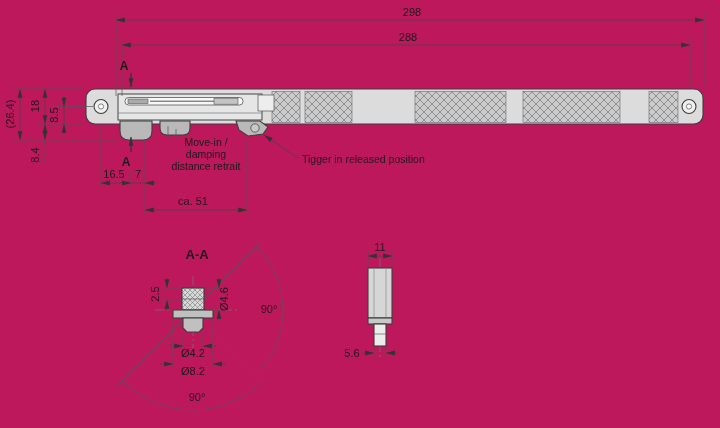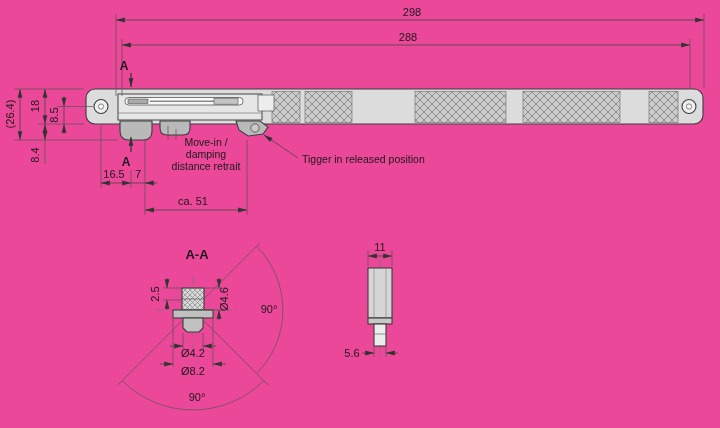--- a/index.html
+++ b/index.html
@@ -1,16 +1,16 @@
 <!DOCTYPE html>
 <html><head>
 <meta charset="utf-8">
 <style>
   html,body{margin:0;padding:0;background:#ffffff;}
-  .canvas{position:relative;width:720px;height:428px;background:#ec4899;overflow:hidden;
+  .canvas{position:relative;width:720px;height:428px;background:#be185d;overflow:hidden;
           font-family:"Liberation Sans",sans-serif;}
   svg text{fill:#1a1a1a;font-family:"Liberation Sans",sans-serif;}
   .dim{font-size:11px;}
   .note{font-size:10.5px;}
   .sec-title{font-size:13px;font-weight:600;}
   .sec-marker{font-size:12px;font-weight:700;}
   .outline{stroke:#3d3d3d;stroke-width:1.1;}
   .thin{stroke:#555555;stroke-width:0.7;fill:none;}
   .dimline{stroke:#444444;stroke-width:0.8;fill:none;}
   .centerline{stroke:#777777;stroke-width:0.7;fill:none;stroke-dasharray:9 3 2 3;}

